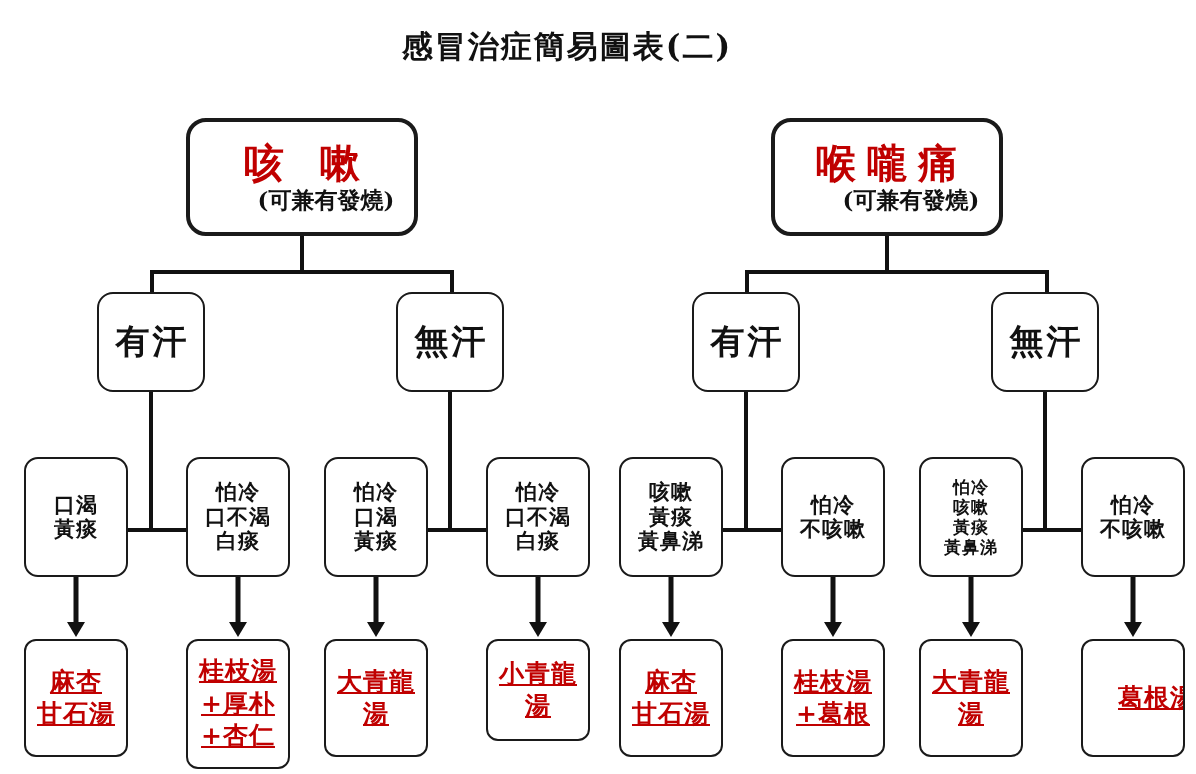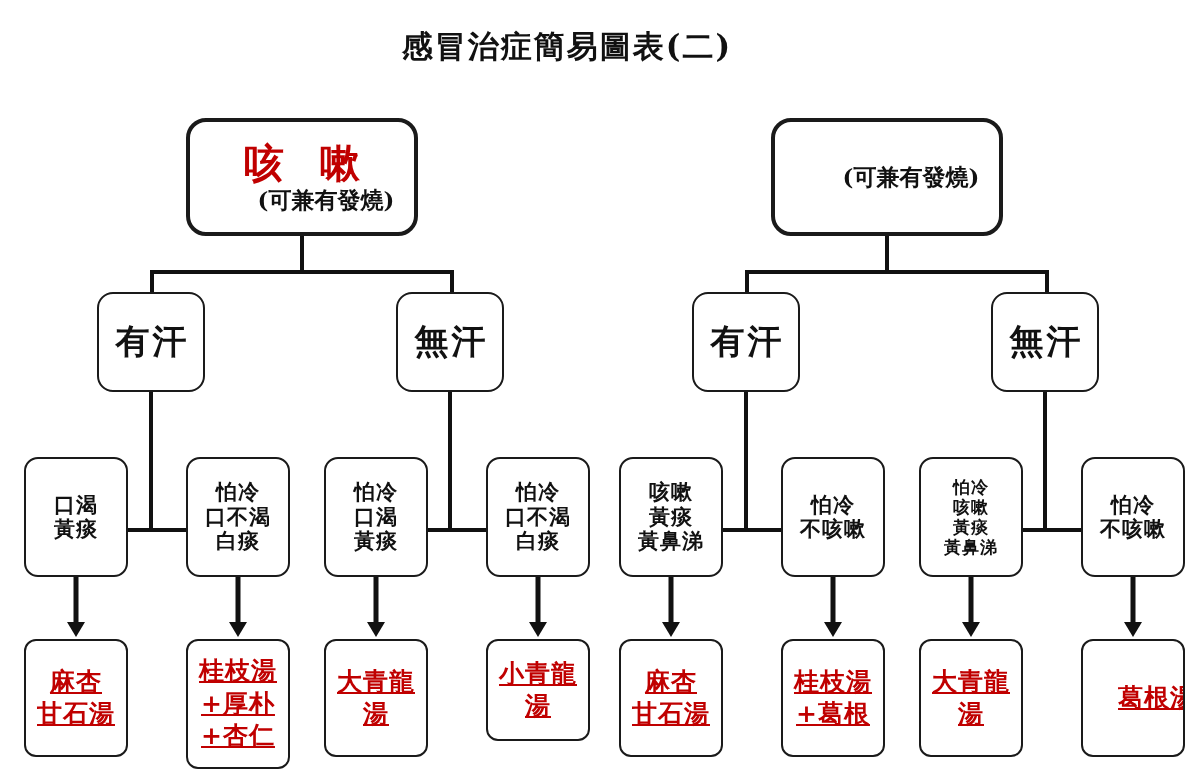--- a/index.html
+++ b/index.html
@@ -219,20 +219,21 @@
   <div class="node rx" style="left:324px;top:639px;width:104px;height:118px;">
     <span class="line">大青龍</span>
     <span class="line">湯</span>
   </div>
   <div class="node rx" style="left:486px;top:639px;width:104px;height:102px;">
     <span class="line">小青龍</span>
     <span class="line">湯</span>
   </div>
 
   <div class="node root" style="left:771px;top:118px;width:232px;height:118px;">
+    <span class="line hdr">喉嚨痛</span>
     <span class="line sub">(可兼有發燒)</span>
   </div>
 
   <div class="conn v" style="left:885px;top:236px;height:36px;"></div>
   <div class="conn h" style="left:745px;top:270px;width:304px;"></div>
   <div class="conn v" style="left:745px;top:270px;height:24px;"></div>
   <div class="conn v" style="left:1045px;top:270px;height:24px;"></div>
 
   <div class="node cond" style="left:692px;top:292px;width:108px;height:100px;">
     <span class="line">有汗</span>

